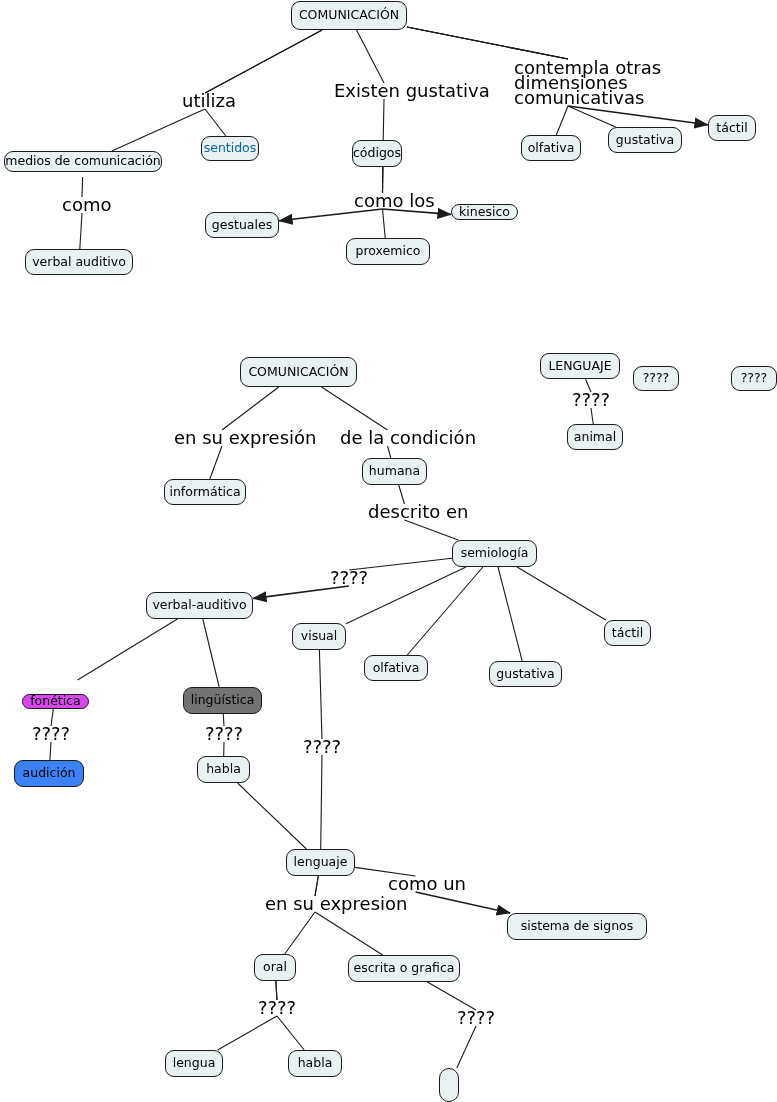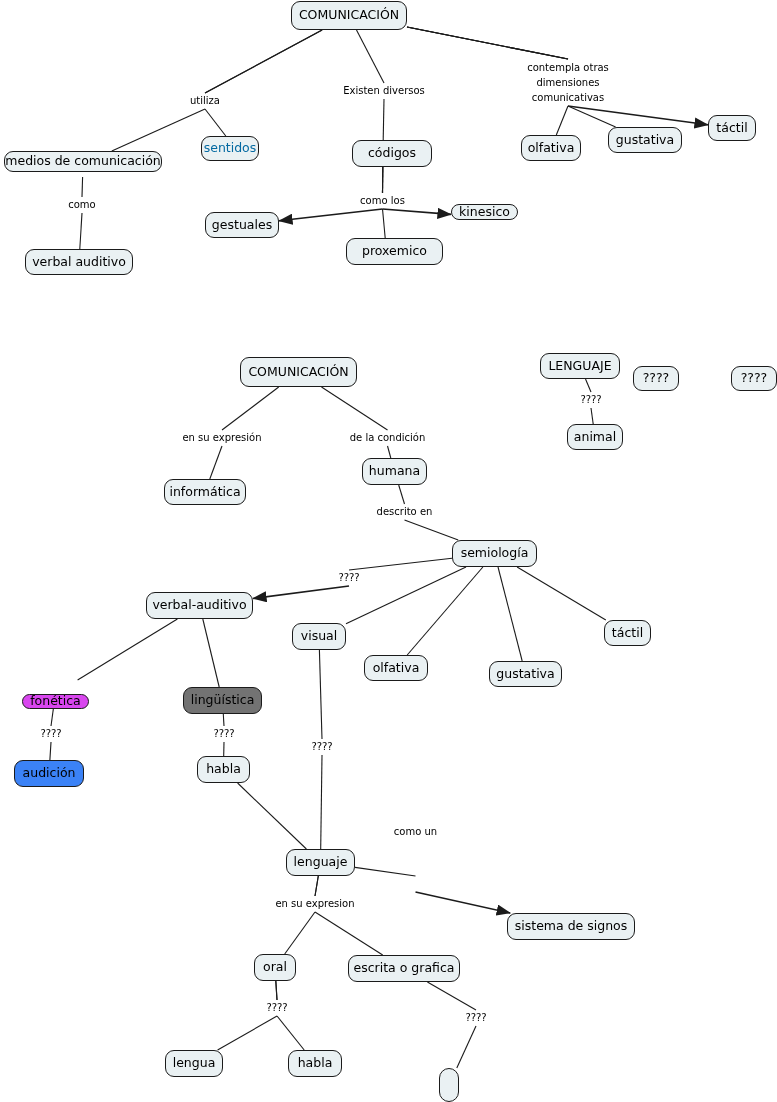--- a/index.html
+++ b/index.html
@@ -42,21 +42,21 @@
     line-height: 1;
     white-space: nowrap;
     color: #000;
     z-index: 3;
   }
   .node.empty {
     border-radius: 12px;
   }
   .edgelabel {
     position: absolute;
-    font-size: 10px;
+    font-size: 18px;
     line-height: 14px;
     color: #000;
     white-space: pre;
     text-align: center;
     z-index: 2;
     background: transparent;
   }
   .edgelabel.multi {
     line-height: 15px;
   }
@@ -126,67 +126,67 @@
         <line x1="275.8" y1="981.0" x2="277.0" y2="1000.0" stroke="#1b1b1b" stroke-width="1.1"></line>
         <line x1="277.0" y1="1016.0" x2="304.2" y2="1050.0" stroke="#1b1b1b" stroke-width="1.1"></line>
         <line x1="427.4" y1="982.0" x2="476.0" y2="1010.0" stroke="#1b1b1b" stroke-width="1.1"></line>
         <line x1="476.0" y1="1026.0" x2="456.8" y2="1068.0" stroke="#1b1b1b" stroke-width="1.1"></line>
       </g>
   </svg>
   <div id="node-layer">
       <div class="node" style="left: 291px; top: 1px; width: 116px; height: 29px; background: rgb(234, 241, 243); border-color: rgb(27, 27, 27); color: rgb(0, 0, 0);">COMUNICACIÓN</div>
       <div class="node" style="left: 4px; top: 151px; width: 158px; height: 21px; background: rgb(234, 241, 243); border-color: rgb(27, 27, 27); color: rgb(0, 0, 0);">medios de comunicación</div>
       <div class="node" style="left: 201px; top: 136px; width: 58px; height: 25px; background: rgb(234, 241, 243); border-color: rgb(27, 27, 27); color: #0369a1;">sentidos</div>
-      <div class="node" style="left: 352px; top: 140px; width: 80px; height: 27px; background: rgb(234, 241, 243); border-color: rgb(27, 27, 27); color: rgb(0, 0, 0);">códigos</div>
+      <div class="node" style="left: 352px; top: 140px; width: 50px; height: 27px; background: rgb(234, 241, 243); border-color: rgb(27, 27, 27); color: rgb(0, 0, 0);">códigos</div>
       <div class="node" style="left: 521px; top: 135px; width: 60px; height: 26px; background: rgb(234, 241, 243); border-color: rgb(27, 27, 27); color: rgb(0, 0, 0);">olfativa</div>
       <div class="node" style="left: 608px; top: 127px; width: 74px; height: 26px; background: rgb(234, 241, 243); border-color: rgb(27, 27, 27); color: rgb(0, 0, 0);">gustativa</div>
       <div class="node" style="left: 708px; top: 115px; width: 48px; height: 26px; background: rgb(234, 241, 243); border-color: rgb(27, 27, 27); color: rgb(0, 0, 0);">táctil</div>
       <div class="node" style="left: 25px; top: 249px; width: 108px; height: 26px; background: rgb(234, 241, 243); border-color: rgb(27, 27, 27); color: rgb(0, 0, 0);">verbal auditivo</div>
       <div class="node" style="left: 205px; top: 212px; width: 74px; height: 26px; background: rgb(234, 241, 243); border-color: rgb(27, 27, 27); color: rgb(0, 0, 0);">gestuales</div>
       <div class="node" style="left: 451px; top: 204px; width: 67px; height: 16px; background: rgb(234, 241, 243); border-color: rgb(27, 27, 27); color: rgb(0, 0, 0);">kinesico</div>
-      <div class="node" style="left: 346px; top: 238px; width: 97px; height: 27px; background: rgb(234, 241, 243); border-color: rgb(27, 27, 27); color: rgb(0, 0, 0);">proxemico</div>
+      <div class="node" style="left: 346px; top: 238px; width: 84px; height: 27px; background: rgb(234, 241, 243); border-color: rgb(27, 27, 27); color: rgb(0, 0, 0);">proxemico</div>
       <div class="node" style="left: 240px; top: 357px; width: 117px; height: 30px; background: rgb(234, 241, 243); border-color: rgb(27, 27, 27); color: rgb(0, 0, 0);">COMUNICACIÓN</div>
       <div class="node" style="left: 540px; top: 353px; width: 80px; height: 26px; background: rgb(234, 241, 243); border-color: rgb(27, 27, 27); color: rgb(0, 0, 0);">LENGUAJE</div>
       <div class="node" style="left: 633px; top: 366px; width: 46px; height: 25px; background: rgb(234, 241, 243); border-color: rgb(27, 27, 27); color: rgb(0, 0, 0);">????</div>
       <div class="node" style="left: 731px; top: 366px; width: 46px; height: 25px; background: rgb(234, 241, 243); border-color: rgb(27, 27, 27); color: rgb(0, 0, 0);">????</div>
       <div class="node" style="left: 567px; top: 424px; width: 56px; height: 26px; background: rgb(234, 241, 243); border-color: rgb(27, 27, 27); color: rgb(0, 0, 0);">animal</div>
       <div class="node" style="left: 164px; top: 479px; width: 82px; height: 26px; background: rgb(234, 241, 243); border-color: rgb(27, 27, 27); color: rgb(0, 0, 0);">informática</div>
       <div class="node" style="left: 362px; top: 458px; width: 65px; height: 27px; background: rgb(234, 241, 243); border-color: rgb(27, 27, 27); color: rgb(0, 0, 0);">humana</div>
       <div class="node" style="left: 452px; top: 540px; width: 85px; height: 27px; background: rgb(234, 241, 243); border-color: rgb(27, 27, 27); color: rgb(0, 0, 0); text-align: center;">semiología</div>
       <div class="node" style="left: 146px; top: 592px; width: 107px; height: 27px; background: rgb(234, 241, 243); border-color: rgb(27, 27, 27); color: rgb(0, 0, 0);">verbal-auditivo</div>
       <div class="node" style="left: 292px; top: 623px; width: 54px; height: 27px; background: rgb(234, 241, 243); border-color: rgb(27, 27, 27); color: rgb(0, 0, 0);">visual</div>
       <div class="node" style="left: 364px; top: 655px; width: 64px; height: 26px; background: rgb(234, 241, 243); border-color: rgb(27, 27, 27); color: rgb(0, 0, 0);">olfativa</div>
       <div class="node" style="left: 489px; top: 661px; width: 73px; height: 26px; background: rgb(234, 241, 243); border-color: rgb(27, 27, 27); color: rgb(0, 0, 0);">gustativa</div>
       <div class="node" style="left: 604px; top: 620px; width: 47px; height: 26px; background: rgb(234, 241, 243); border-color: rgb(27, 27, 27); color: rgb(0, 0, 0);">táctil</div>
       <div class="node" style="left: 22px; top: 680px; width: 67px; height: 15px; background: #d946ef; border-color: rgb(27, 27, 27); color: rgb(0, 0, 0); margin-top: 14px;">fonética</div>
       <div class="node" style="left: 183px; top: 687px; width: 79px; height: 27px; background: #737373; border-color: rgb(27, 27, 27); color: rgb(0, 0, 0);">lingüística</div>
       <div class="node" style="left: 14px; top: 760px; width: 70px; height: 27px; background: #3b82f6; border-color: rgb(27, 27, 27); color: rgb(0, 0, 0);">audición</div>
       <div class="node" style="left: 197px; top: 756px; width: 53px; height: 27px; background: rgb(234, 241, 243); border-color: rgb(27, 27, 27); color: rgb(0, 0, 0);">habla</div>
       <div class="node" style="left: 286px; top: 849px; width: 69px; height: 27px; background: rgb(234, 241, 243); border-color: rgb(27, 27, 27); color: rgb(0, 0, 0);">lenguaje</div>
-      <div class="node" style="left: 507px; top: 913px; width: 128px; height: 27px; background: rgb(234, 241, 243); border-color: rgb(27, 27, 27); color: rgb(0, 0, 0);">sistema de signos</div>
+      <div class="node" style="left: 507px; top: 913px; width: 140px; height: 27px; background: rgb(234, 241, 243); border-color: rgb(27, 27, 27); color: rgb(0, 0, 0);">sistema de signos</div>
       <div class="node" style="left: 254px; top: 954px; width: 42px; height: 27px; background: rgb(234, 241, 243); border-color: rgb(27, 27, 27); color: rgb(0, 0, 0);">oral</div>
       <div class="node" style="left: 348px; top: 955px; width: 112px; height: 27px; background: rgb(234, 241, 243); border-color: rgb(27, 27, 27); color: rgb(0, 0, 0);">escrita o grafica</div>
       <div class="node" style="left: 165px; top: 1050px; width: 58px; height: 27px; background: rgb(234, 241, 243); border-color: rgb(27, 27, 27); color: rgb(0, 0, 0);">lengua</div>
       <div class="node" style="left: 288px; top: 1050px; width: 54px; height: 27px; background: rgb(234, 241, 243); border-color: rgb(27, 27, 27); color: rgb(0, 0, 0);">habla</div>
       <div class="node empty" style="left: 439px; top: 1068px; width: 20px; height: 34px; background: rgb(234, 241, 243); border-color: rgb(27, 27, 27); color: rgb(0, 0, 0);"></div>
     </div>
   <div id="label-layer">
       <div class="edgelabel" style="left: 182px; top: 94px; width: 46px; color: rgb(0, 0, 0);">utiliza</div>
-      <div class="edgelabel" style="left: 334px; top: 84px; width: 100px; color: rgb(0, 0, 0);">Existen diversos</div>
+      <div class="edgelabel" style="left: 334px; top: 84px; width: 100px; color: rgb(0, 0, 0);">Existen gustativa</div>
       <div class="edgelabel multi" style="left: 514px; top: 60px; width: 108px; color: rgb(0, 0, 0);">contempla otras
 dimensiones
 comunicativas</div>
       <div class="edgelabel" style="left: 62px; top: 198px; width: 40px; color: rgb(0, 0, 0);">como</div>
       <div class="edgelabel" style="left: 354px; top: 194px; width: 57px; color: rgb(0, 0, 0);">como los</div>
       <div class="edgelabel" style="left: 174px; top: 431px; width: 96px; color: rgb(0, 0, 0);">en su expresión</div>
       <div class="edgelabel" style="left: 340px; top: 431px; width: 95px; color: rgb(0, 0, 0);">de la condición</div>
       <div class="edgelabel" style="left: 571px; top: 393px; width: 40px; color: rgb(0, 0, 0);">????</div>
       <div class="edgelabel" style="left: 368px; top: 505px; width: 73px; color: rgb(0, 0, 0);">descrito en</div>
       <div class="edgelabel" style="left: 329px; top: 571px; width: 40px; color: rgb(0, 0, 0);">????</div>
       <div class="edgelabel" style="left: 31px; top: 727px; width: 40px; color: rgb(0, 0, 0);">????</div>
       <div class="edgelabel" style="left: 204px; top: 727px; width: 40px; color: rgb(0, 0, 0);">????</div>
       <div class="edgelabel" style="left: 302px; top: 740px; width: 40px; color: rgb(0, 0, 0);">????</div>
       <div class="edgelabel" style="left: 265px; top: 897px; width: 100px; color: rgb(0, 0, 0);">en su expresion</div>
-      <div class="edgelabel" style="left: 388px; top: 825px; width: 55px; color: rgb(0, 0, 0);">como un</div>
+      <div class="edgelabel" style="left: 388px; top: 877px; width: 55px; color: rgb(0, 0, 0);">como un</div>
       <div class="edgelabel" style="left: 257px; top: 1001px; width: 40px; color: rgb(0, 0, 0);">????</div>
       <div class="edgelabel" style="left: 456px; top: 1011px; width: 40px; color: rgb(0, 0, 0);">????</div>
     </div>
 </div>
 
 </body></html>

